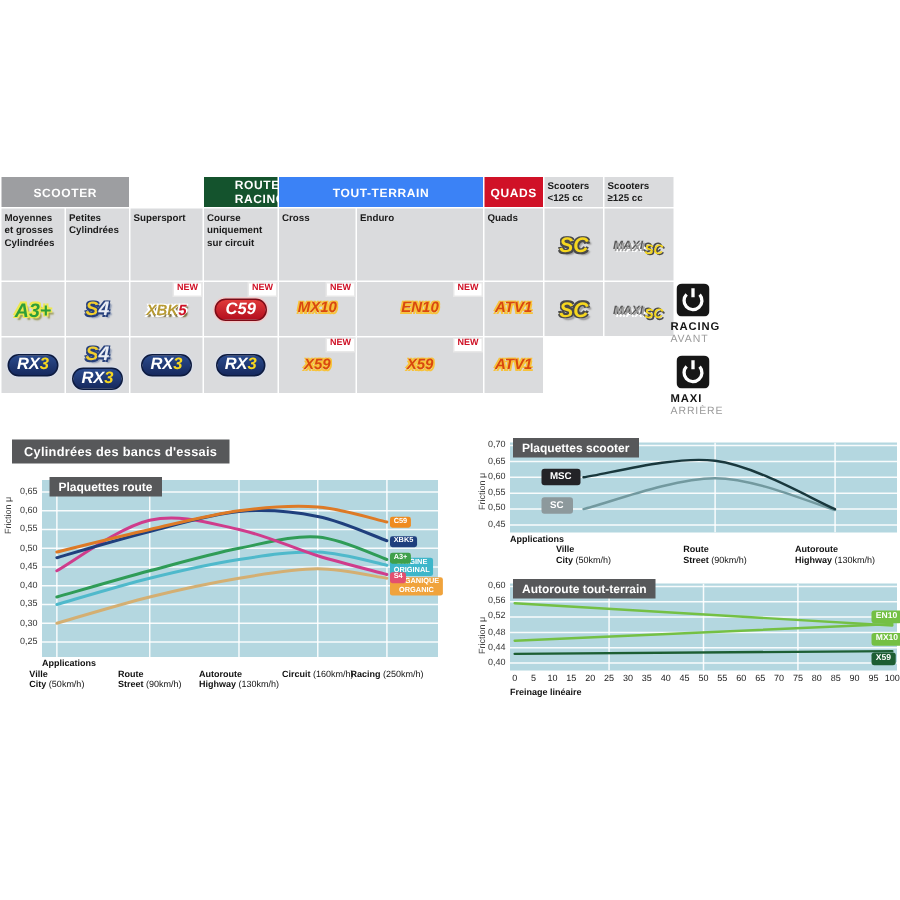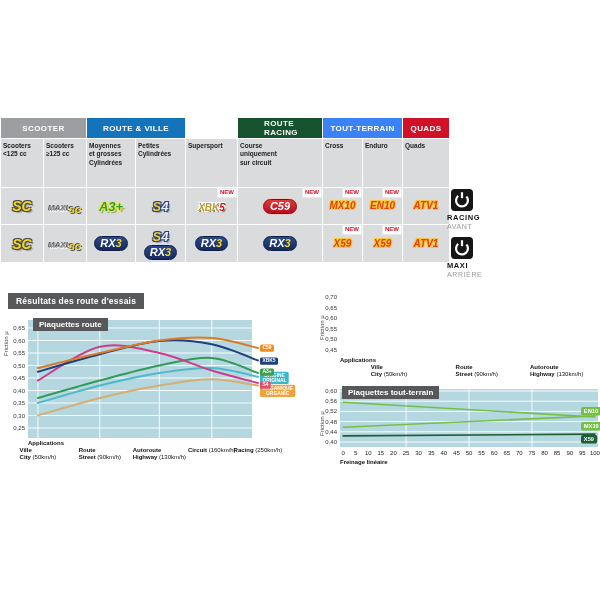--- a/index.html
+++ b/index.html
@@ -37,21 +37,21 @@
   .fr-sub{font-size:7px;color:#9b9b9b;letter-spacing:.6px;margin-top:1px}
 
   
   #results-bar{position:absolute;left:8px;top:293px;background:#57585a;color:#fff;font-size:8.5px;font-weight:bold;padding:3px 8px;letter-spacing:.2px}
 
   .chart{position:absolute}
   #chart-route{left:0;top:314px;width:302px;height:154px}
   #chart-scooter{left:318px;top:288px;width:284px;height:94px}
   #chart-tt{left:318px;top:382px;width:284px;height:96px}
   .c-plot{position:absolute;background:#b4d7e0}
-  #chart-route .c-plot{left:28px;top:6px;width:224px;height:118px}
+  #chart-route .c-plot{left:28px;top:6px;width:264px;height:118px}
   #chart-scooter .c-plot{left:22px;top:7px;width:258px;height:60px}
   #chart-tt .c-plot{left:22px;top:7px;width:258px;height:58px}
   .c-title{position:absolute;background:#57585a;color:#fff;font-weight:bold;font-size:8px;padding:2px 6px;z-index:6;white-space:nowrap}
   #chart-route .c-title{left:5px;top:-2px}
   #chart-scooter .c-title{left:2px;top:-3px}
   #chart-tt .c-title{left:2px;top:-3px}
   .c-ylab{position:absolute;font-size:6px;color:#444;transform:rotate(-90deg);transform-origin:left top;white-space:nowrap}
   #chart-route .c-ylab{left:3px;top:42px}
   #chart-scooter .c-ylab{left:1px;top:52px}
   #chart-tt .c-ylab{left:1px;top:54px}
@@ -62,21 +62,20 @@
   .c-xhead{position:absolute;font-size:6px;font-weight:bold;color:#111;white-space:nowrap}
   .c-xcat{position:absolute;font-size:6px;font-weight:bold;color:#111;line-height:1.2;white-space:nowrap;transform:translateX(-50%);text-align:left}
   .c-xcat .spd{font-weight:normal}
   .c-xtick{position:absolute;font-size:6px;color:#222;transform:translateX(-50%);line-height:1}
 </style>
 </head>
 <body>
 
 <div id="cat-table" style="grid-template-columns: 42px 42px 48px 49px 51px 84px 39px 39px 46px; grid-template-rows: 20px 48px 36px 37px;">
     <div class="tcell group-cell" style="background: rgb(157, 158, 161); grid-column: span 2;">SCOOTER</div>
-    <div class="tcell group-cell" style="background: rgb(19, 116, 187); grid-column: span 2;">ROUTE &amp; VILLE</div>
     <div class="tcell group-cell" style="background: #14532d; grid-column: span 1; margin-top: 20px;">SPORT</div>
     <div class="tcell group-cell" style="background: #14532d; grid-column: span 1; padding-left: 26px;">ROUTE RACING</div>
     <div class="tcell group-cell" style="background: #3b82f6; grid-column: span 2;">TOUT-TERRAIN</div>
     <div class="tcell group-cell" style="background: rgb(208, 17, 39); grid-column: span 1;">QUADS</div>
     <div class="tcell sub-cell">Scooters
 &lt;125 cc</div>
     <div class="tcell sub-cell">Scooters
 ≥125 cc</div>
     <div class="tcell sub-cell">Moyennes
 et grosses
@@ -167,21 +166,21 @@
     <svg class="fr-icon" viewBox="0 0 24 24">
       <rect width="24" height="24" rx="4" fill="#161616"></rect>
       <circle cx="12" cy="12.5" r="6.5" fill="none" stroke="#fff" stroke-width="2.4" stroke-dasharray="30 10.8" transform="rotate(-42 12 12.5)"></circle>
       <line x1="12" y1="3.5" x2="12" y2="10" stroke="#fff" stroke-width="2.4"></line>
     </svg>
     <div class="fr-label">MAXI</div>
     <div class="fr-sub">ARRIÈRE</div>
   </div>
 </div>
 
-<div id="results-bar">Résultats des route d'essais</div>
+<div id="results-bar">Cylindrées des bancs d'essais</div>
 
 <div class="chart" id="chart-route">
   <div class="c-ylab">Friction μ</div>
   <div class="c-plot">
     <div class="c-title">Plaquettes route</div>
   <svg width="268" height="118">
         <line x1="0" y1="108" x2="268" y2="108" stroke="rgba(255,255,255,.9)" stroke-width="1"></line>
         <line x1="0" y1="95.5" x2="268" y2="95.5" stroke="rgba(255,255,255,.9)" stroke-width="1"></line>
         <line x1="0" y1="83.00000000000001" x2="268" y2="83.00000000000001" stroke="rgba(255,255,255,.9)" stroke-width="1"></line>
         <line x1="0" y1="70.5" x2="268" y2="70.5" stroke="rgba(255,255,255,.9)" stroke-width="1"></line>
@@ -241,20 +240,38 @@
     <div class="c-xcat" style="left: 211.848px; top: 133px;">
       <div>Circuit <span class="spd">(160km/h)</span></div>
     </div>
     <div class="c-xcat" style="left: 257.944px; top: 133px;">
       <div>Racing <span class="spd">(250km/h)</span></div>
     </div>
   </div>
 
 <div class="chart" id="chart-scooter">
   <div class="c-ylab">Friction μ</div>
+  <div class="c-plot">
+    <div class="c-title">Plaquettes scooter</div>
+  <svg width="258" height="60">
+        <line x1="0" y1="55" x2="258" y2="55" stroke="rgba(255,255,255,.9)" stroke-width="1"></line>
+        <line x1="0" y1="44.400000000000006" x2="258" y2="44.400000000000006" stroke="rgba(255,255,255,.9)" stroke-width="1"></line>
+        <line x1="0" y1="33.79999999999998" x2="258" y2="33.79999999999998" stroke="rgba(255,255,255,.9)" stroke-width="1"></line>
+        <line x1="0" y1="23.200000000000003" x2="258" y2="23.200000000000003" stroke="rgba(255,255,255,.9)" stroke-width="1"></line>
+        <line x1="0" y1="12.599999999999989" x2="258" y2="12.599999999999989" stroke="rgba(255,255,255,.9)" stroke-width="1"></line>
+        <line x1="0" y1="2" x2="258" y2="2" stroke="rgba(255,255,255,.9)" stroke-width="1"></line>
+        <line x1="136.74" y1="0" x2="136.74" y2="60" stroke="rgba(255,255,255,.9)" stroke-width="1"></line>
+        <line x1="216.72" y1="0" x2="216.72" y2="60" stroke="rgba(255,255,255,.9)" stroke-width="1"></line>
+        <path d="M49.0,44.4C63.6,41.0 108.8,23.7 136.7,23.8C164.7,23.9 203.4,41.5 216.7,45.0" fill="none" stroke="#72999f" stroke-width="1.6" stroke-linecap="round"></path>
+        <path d="M49.0,23.2C63.6,21.4 108.8,8.6 136.7,12.2C164.7,15.7 203.4,39.0 216.7,44.4" fill="none" stroke="#19383d" stroke-width="1.6" stroke-linecap="round"></path>
+      </svg><div class="c-badge sc-badge" style="background: rgb(141, 153, 156); left: 20.64px; top: 41.644px;">
+        <div>SC</div>
+      </div><div class="c-badge sc-badge" style="background: rgb(35, 35, 39); left: 20.64px; top: 22.776px;">
+        <div>MSC</div>
+      </div></div>
 <div class="c-ytick" style="left: 0px; width: 19px; top: 59px;">0,45</div>
     <div class="c-ytick" style="left: 0px; width: 19px; top: 48.4px;">0,50</div>
     <div class="c-ytick" style="left: 0px; width: 19px; top: 37.8px;">0,55</div>
     <div class="c-ytick" style="left: 0px; width: 19px; top: 27.2px;">0,60</div>
     <div class="c-ytick" style="left: 0px; width: 19px; top: 16.6px;">0,65</div>
     <div class="c-ytick" style="left: 0px; width: 19px; top: 6px;">0,70</div>
     <div class="c-xhead" style="left: 22px; top: 69px;">Applications</div>
     <div class="c-xcat" style="left: 71.02px; top: 76px;">
       <div>Ville</div>
       <div>City <span class="spd">(50km/h)</span></div>
@@ -265,21 +282,21 @@
     </div>
     <div class="c-xcat" style="left: 238.72px; top: 76px;">
       <div>Autoroute</div>
       <div>Highway <span class="spd">(130km/h)</span></div>
     </div>
   </div>
 
 <div class="chart" id="chart-tt">
   <div class="c-ylab">Friction μ</div>
   <div class="c-plot">
-    <div class="c-title">Plaquettes tout-terrain</div>
+    <div class="c-title">Autoroute tout-terrain</div>
   <svg width="258" height="58">
         <line x1="0" y1="53" x2="258" y2="53" stroke="rgba(255,255,255,.9)" stroke-width="1"></line>
         <line x1="0" y1="42.800000000000004" x2="258" y2="42.800000000000004" stroke="rgba(255,255,255,.9)" stroke-width="1"></line>
         <line x1="0" y1="32.60000000000001" x2="258" y2="32.60000000000001" stroke="rgba(255,255,255,.9)" stroke-width="1"></line>
         <line x1="0" y1="22.399999999999995" x2="258" y2="22.399999999999995" stroke="rgba(255,255,255,.9)" stroke-width="1"></line>
         <line x1="0" y1="12.199999999999983" x2="258" y2="12.199999999999983" stroke="rgba(255,255,255,.9)" stroke-width="1"></line>
         <line x1="0" y1="2" x2="258" y2="2" stroke="rgba(255,255,255,.9)" stroke-width="1"></line>
         <line x1="66.048" y1="0" x2="66.048" y2="58" stroke="rgba(255,255,255,.9)" stroke-width="1"></line>
         <line x1="129" y1="0" x2="129" y2="58" stroke="rgba(255,255,255,.9)" stroke-width="1"></line>
         <line x1="191.952" y1="0" x2="191.952" y2="58" stroke="rgba(255,255,255,.9)" stroke-width="1"></line>

